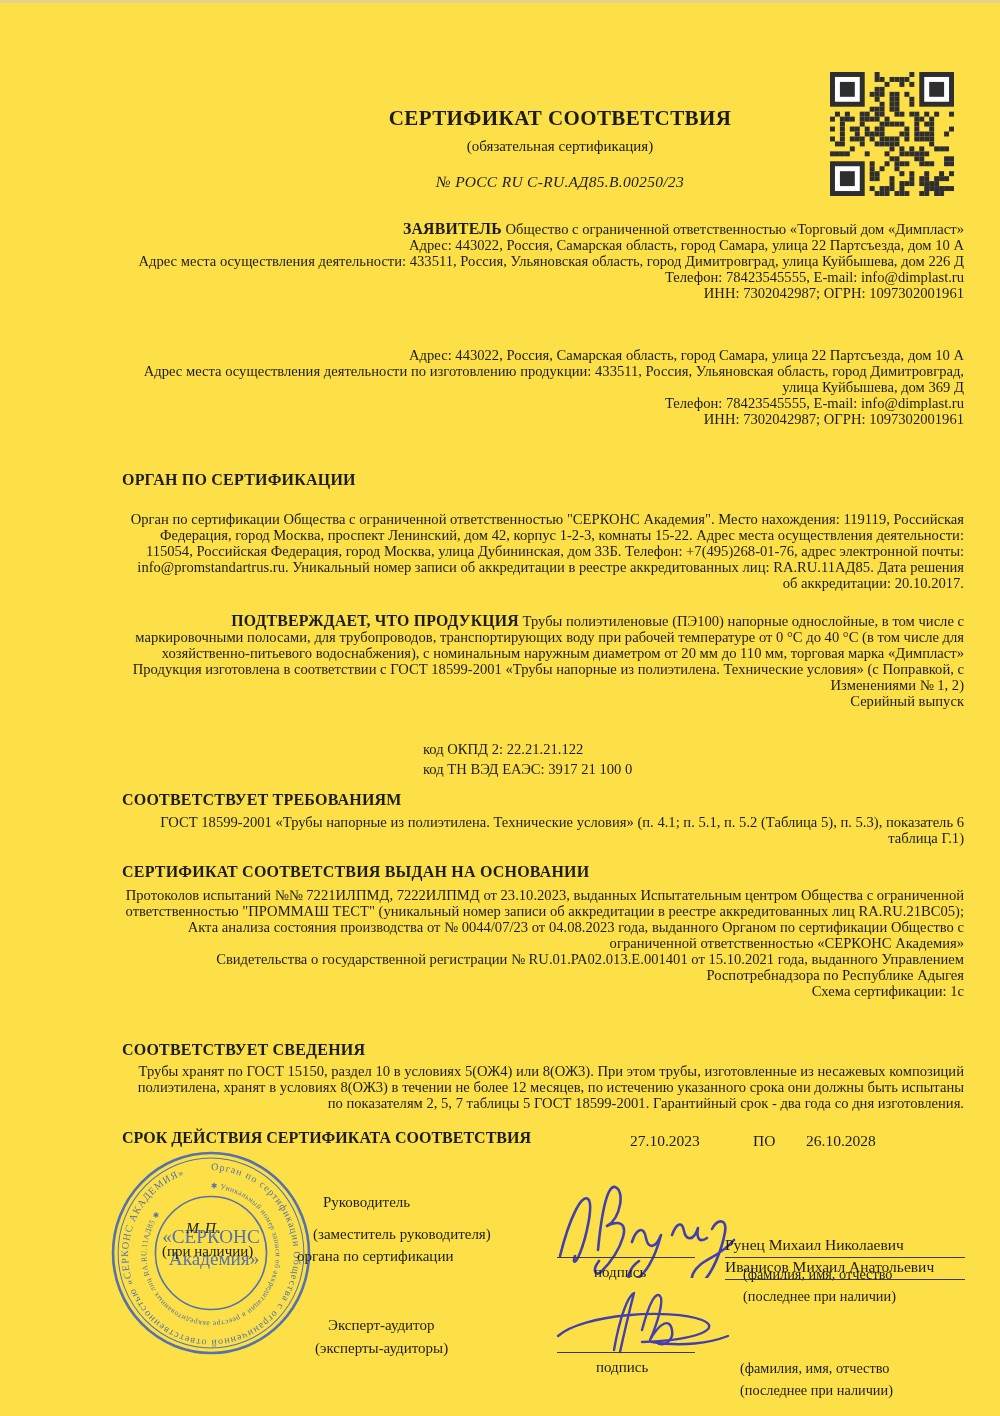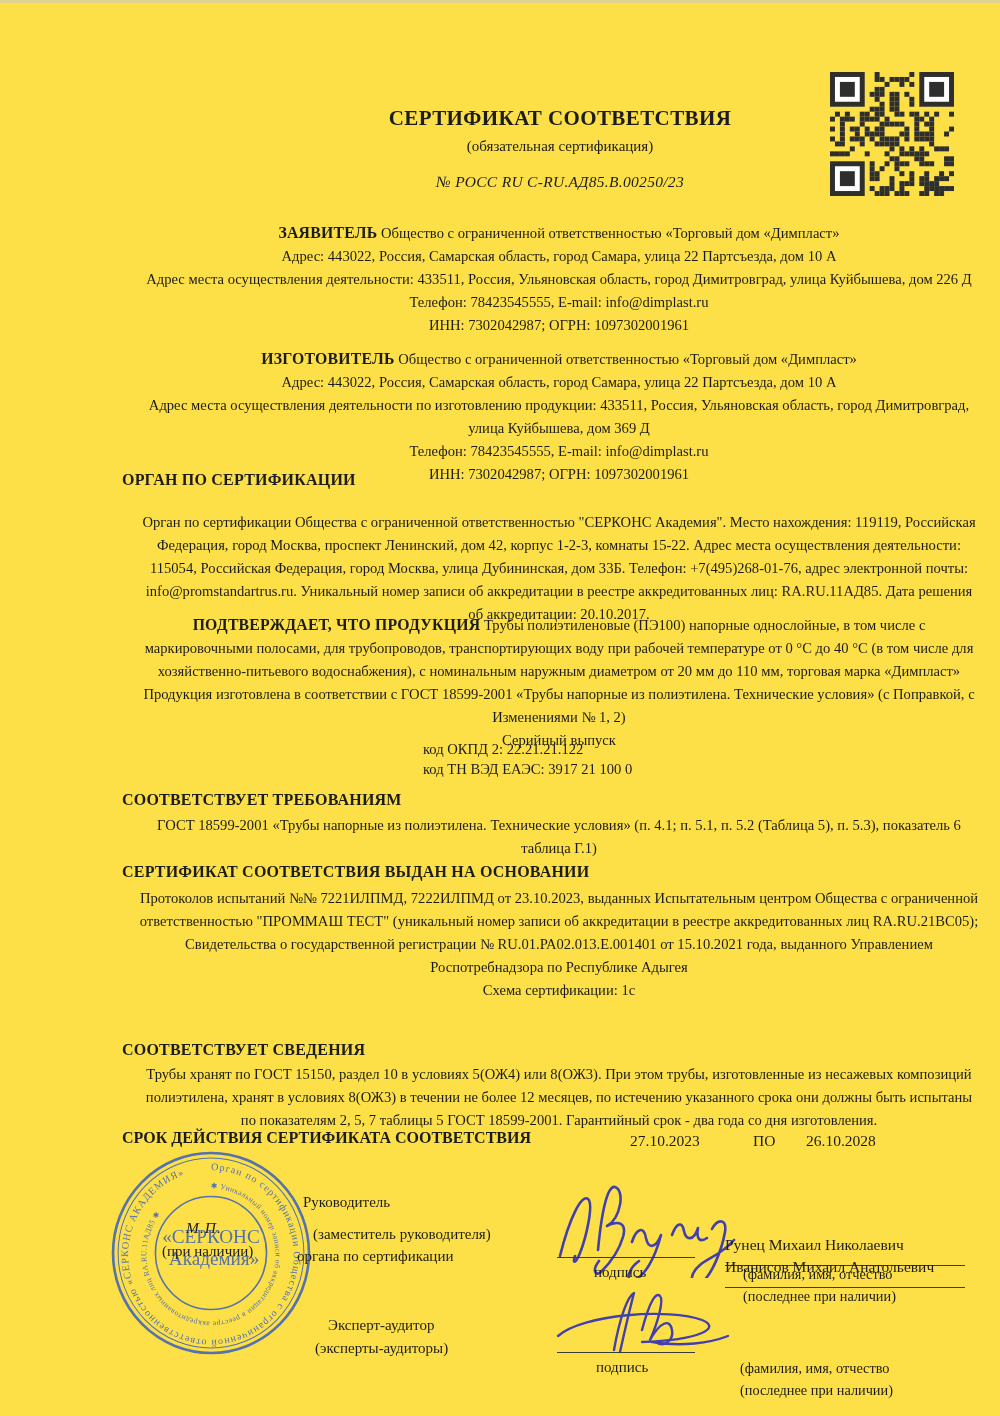--- a/index.html
+++ b/index.html
@@ -13,29 +13,29 @@
     color:#1c1c1c;
     box-shadow:0 0 4px rgba(0,0,0,.3);
   }
   .page::before{content:"";position:absolute;top:0;left:0;right:0;height:3px;background:#c9c9c9;opacity:.55;}
   .abs{position:absolute;}
   .title-block{top:106px;left:160px;width:800px;text-align:center;}
   .doc-title{font-size:21px;font-weight:bold;letter-spacing:.4px;}
   .doc-subtitle{font-size:15px;margin-top:7px;}
   .doc-number{font-size:15.5px;font-style:italic;margin-top:18px;letter-spacing:.3px;}
   .qr{left:830px;top:72px;width:124px;height:124px;}
-  .sec{left:138px;width:842px;font-size:14.6px;line-height:23px;text-align:center;}
+  .sec{left:122px;width:842px;font-size:14.6px;line-height:16px;text-align:right;}
   .sec b.inline-h{font-size:15.8px;letter-spacing:.2px;}
   .h{left:122px;font-size:16px;font-weight:bold;letter-spacing:.2px;}
   .codes{left:423px;font-size:14.6px;line-height:20px;}
   .validity-label{left:122px;top:1129px;font-size:16px;font-weight:bold;}
   .vdate{top:1132px;font-size:15.5px;text-align:right;}
   .small-label{font-size:15px;line-height:21px;}
   .sig-line{border-bottom:1.3px solid #3a3a3a;height:0;}
-  .name-field{border-bottom:1.3px solid #3a3a3a;font-size:15.5px;padding-bottom:11px;}
+  .name-field{border-bottom:1.3px solid #3a3a3a;font-size:15.5px;padding-bottom:3px;}
   .caption{font-size:14.3px;}
   .stamp-svg{opacity:.88;}
   .mp{font-style:italic;font-size:15.5px;letter-spacing:1px;}
   .ink{stroke:#4340ad;fill:none;stroke-linecap:round;stroke-linejoin:round;}
 </style>
 </head>
 <body>
 
 <div class="page">
 
@@ -263,24 +263,20 @@
       <b class="inline-h">ЗАЯВИТЕЛЬ</b>
       <span>Общество с ограниченной ответственностью «Торговый дом «Димпласт»</span>
     </div>
     <div>Адрес: 443022, Россия, Самарская область, город Самара, улица 22 Партсъезда, дом 10 А</div>
     <div>Адрес места осуществления деятельности: 433511, Россия, Ульяновская область, город Димитровград, улица Куйбышева, дом 226 Д</div>
     <div>Телефон: 78423545555, E-mail: info@dimplast.ru</div>
     <div>ИНН: 7302042987; ОГРН: 1097302001961</div>
   </div>
 
   <div class="abs sec" style="top:347px">
-    <div>
-      <b class="inline-h">ИЗГОТОВИТЕЛЬ</b>
-      <span>Общество с ограниченной ответственностью «Торговый дом «Димпласт»</span>
-    </div>
     <div>Адрес: 443022, Россия, Самарская область, город Самара, улица 22 Партсъезда, дом 10 А</div>
     <div>Адрес места осуществления деятельности по изготовлению продукции: 433511, Россия, Ульяновская область, город Димитровград, улица Куйбышева, дом 369 Д</div>
     <div>Телефон: 78423545555, E-mail: info@dimplast.ru</div>
     <div>ИНН: 7302042987; ОГРН: 1097302001961</div>
   </div>
 
   <div class="abs h" style="top:471px">ОРГАН ПО СЕРТИФИКАЦИИ</div>
   <div class="abs sec" style="top:511px">Орган по сертификации Общества с ограниченной ответственностью "СЕРКОНС Академия". Место нахождения: 119119, Российская Федерация, город Москва, проспект Ленинский, дом 42, корпус 1-2-3, комнаты 15-22. Адрес места осуществления деятельности: 115054, Российская Федерация, город Москва, улица Дубининская, дом 33Б. Телефон: +7(495)268-01-76, адрес электронной почты: info@promstandartrus.ru. Уникальный номер записи об аккредитации в реестре аккредитованных лиц: RA.RU.11АД85. Дата решения об аккредитации: 20.10.2017.</div>
 
   <div class="abs sec" style="top:613px">
@@ -295,20 +291,21 @@
     <div>код ОКПД 2: 22.21.21.122</div>
     <div>код ТН ВЭД ЕАЭС: 3917 21 100 0</div>
   </div>
 
   <div class="abs h" style="top:791px">СООТВЕТСТВУЕТ ТРЕБОВАНИЯМ</div>
   <div class="abs sec" style="top:814px">ГОСТ 18599-2001 «Трубы напорные из полиэтилена. Технические условия» (п. 4.1; п. 5.1, п. 5.2 (Таблица 5), п. 5.3), показатель 6 таблица Г.1)</div>
 
   <div class="abs h" style="top:863px">СЕРТИФИКАТ СООТВЕТСТВИЯ ВЫДАН НА ОСНОВАНИИ</div>
   <div class="abs sec" style="top:887px">
     <div>Протоколов испытаний №№ 7221ИЛПМД, 7222ИЛПМД от 23.10.2023, выданных Испытательным центром Общества с ограниченной ответственностью "ПРОММАШ ТЕСТ" (уникальный номер записи об аккредитации в реестре аккредитованных лиц RA.RU.21BC05);</div>
+    <div>Акта анализа состояния производства от № 0044/07/23 от 04.08.2023 года, выданного Органом по сертификации Общество с ограниченной ответственностью «СЕРКОНС Академия»</div>
     <div>Свидетельства о государственной регистрации № RU.01.РА02.013.Е.001401 от 15.10.2021 года, выданного Управлением Роспотребнадзора по Республике Адыгея</div>
     <div>Схема сертификации: 1с</div>
   </div>
 
   <div class="abs h" style="top:1041px">СООТВЕТСТВУЕТ СВЕДЕНИЯ</div>
   <div class="abs sec" style="top:1063px">Трубы хранят по ГОСТ 15150, раздел 10 в условиях 5(ОЖ4) или 8(ОЖ3). При этом трубы, изготовленные из несажевых композиций полиэтилена, хранят в условиях 8(ОЖ3) в течении не более 12 месяцев, по истечению указанного срока они должны быть испытаны по показателям 2, 5, 7 таблицы 5 ГОСТ 18599-2001. Гарантийный срок - два года со дня изготовления.</div>
 
   <div class="abs validity-label">СРОК ДЕЙСТВИЯ СЕРТИФИКАТА СООТВЕТСТВИЯ</div>
   <div class="abs vdate" style="left:630px">27.10.2023</div>
   <div class="abs vdate" style="left:753px">ПО</div>
@@ -329,21 +326,21 @@
       <text fill="#3d63bb" font-size="7.6" font-family="Liberation Serif, serif" letter-spacing="0.4">
         <textPath href="#arc-inner">✱ Уникальный номер записи об аккредитации в реестре аккредитованных лиц RA.RU.11АД85 ✱</textPath>
       </text>
       <text x="100" y="92" text-anchor="middle" fill="#3d63bb" font-size="19" font-family="Liberation Serif, serif">«СЕРКОНС</text>
       <text x="103" y="114" text-anchor="middle" fill="#3d63bb" font-size="19" font-family="Liberation Serif, serif">Академия»</text>
     </svg>
   </div>
   <div class="abs mp" style="left:186px;top:1219px">М.П.</div>
   <div class="abs small-label" style="left:162px;top:1241px">(при наличии)</div>
 
-  <div class="abs small-label" style="left:303px;top:1192px">Руководитель</div>
+  <div class="abs small-label" style="left:323px;top:1192px">Руководитель</div>
   <div class="abs small-label" style="left:313px;top:1224px">(заместитель руководителя)</div>
   <div class="abs small-label" style="left:297px;top:1246px">органа по сертификации</div>
 
   <div class="abs" style="left:552px;top:1178px;width:195px;height:100px">
     <svg width="195" height="100" viewBox="0 0 195 100" xmlns="http://www.w3.org/2000/svg">
       <g class="ink" stroke-width="2.6">
         <path d="M8,78 C18,38 30,16 36,21 C42,26 34,60 28,75 C24,85 20,87 23,78"></path>
         <path d="M46,72 C50,30 56,7 63,9 C73,12 69,40 55,48 C67,42 75,45 71,59 C66,76 55,88 49,94 C43,99 40,92 47,83"></path>
         <path d="M80,64 c4,-13 12,-17 14,-4 c2,10 9,12 15,-3 c-6,23 -16,41 -27,45 c-9,3 -6,-11 5,-19"></path>
         <path d="M120,57 c4,-11 10,-15 12,-4 c2,10 10,10 14,-3 c-2,11 2,15 9,10"></path>

